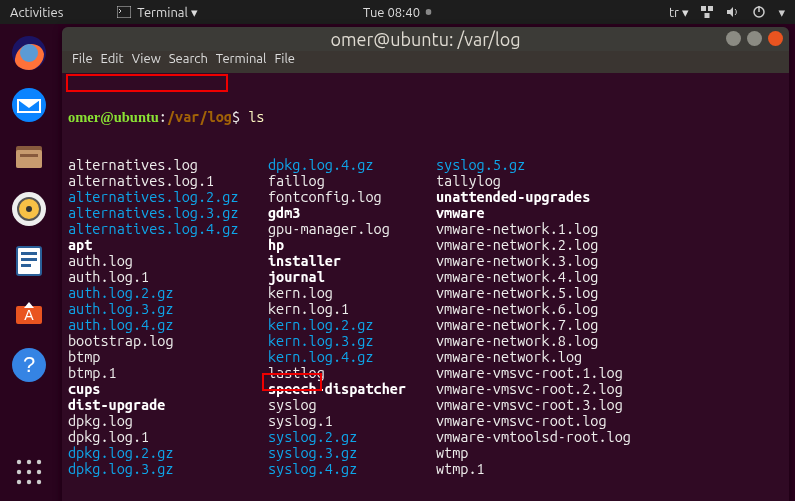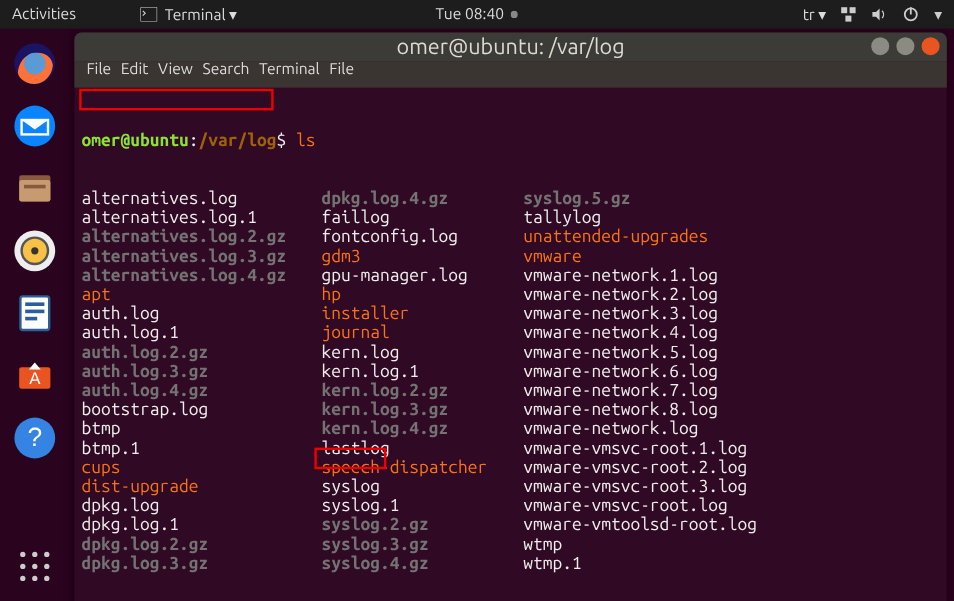--- a/index.html
+++ b/index.html
@@ -89,25 +89,25 @@
   font-size: 13px;
 }
 .term-body {
   padding: 4px 6px 12px 6px;
   font-family: "Ubuntu Mono","DejaVu Sans Mono", monospace;
   font-size: 14.5px;
   line-height: 16px;
   white-space: pre;
   color: #eeeeec;
 }
-.prompt-user { color: #8ae234; font-weight: bold; }
+.prompt-user { color: #8ae234; font-weight: bold; font-family: Liberation Serif, serif; }
 .prompt-path { color: #a16207; font-weight: bold; }
-.cmd { color: #f97316; }
-.dir { color: #f97316; font-weight: normal; }
-.arch { color: #737373; font-weight: bold; }
+.cmd { color: #fef9c3; }
+.dir { color: #ffffff; font-weight: bold; }
+.arch { color: #0ea5e9; font-weight: normal; }
 .plain { color: #eeeeec; }
 .row { display: flex; align-items: flex-end; }
 .col1 { width: 200px; }
 .col2 { width: 168px; }
 .col3 { }
 .annot1 {
   position: absolute;
   border: 2px solid #e00;
   left: 66px; top: 74px;
   width: 162px; height: 18px;

